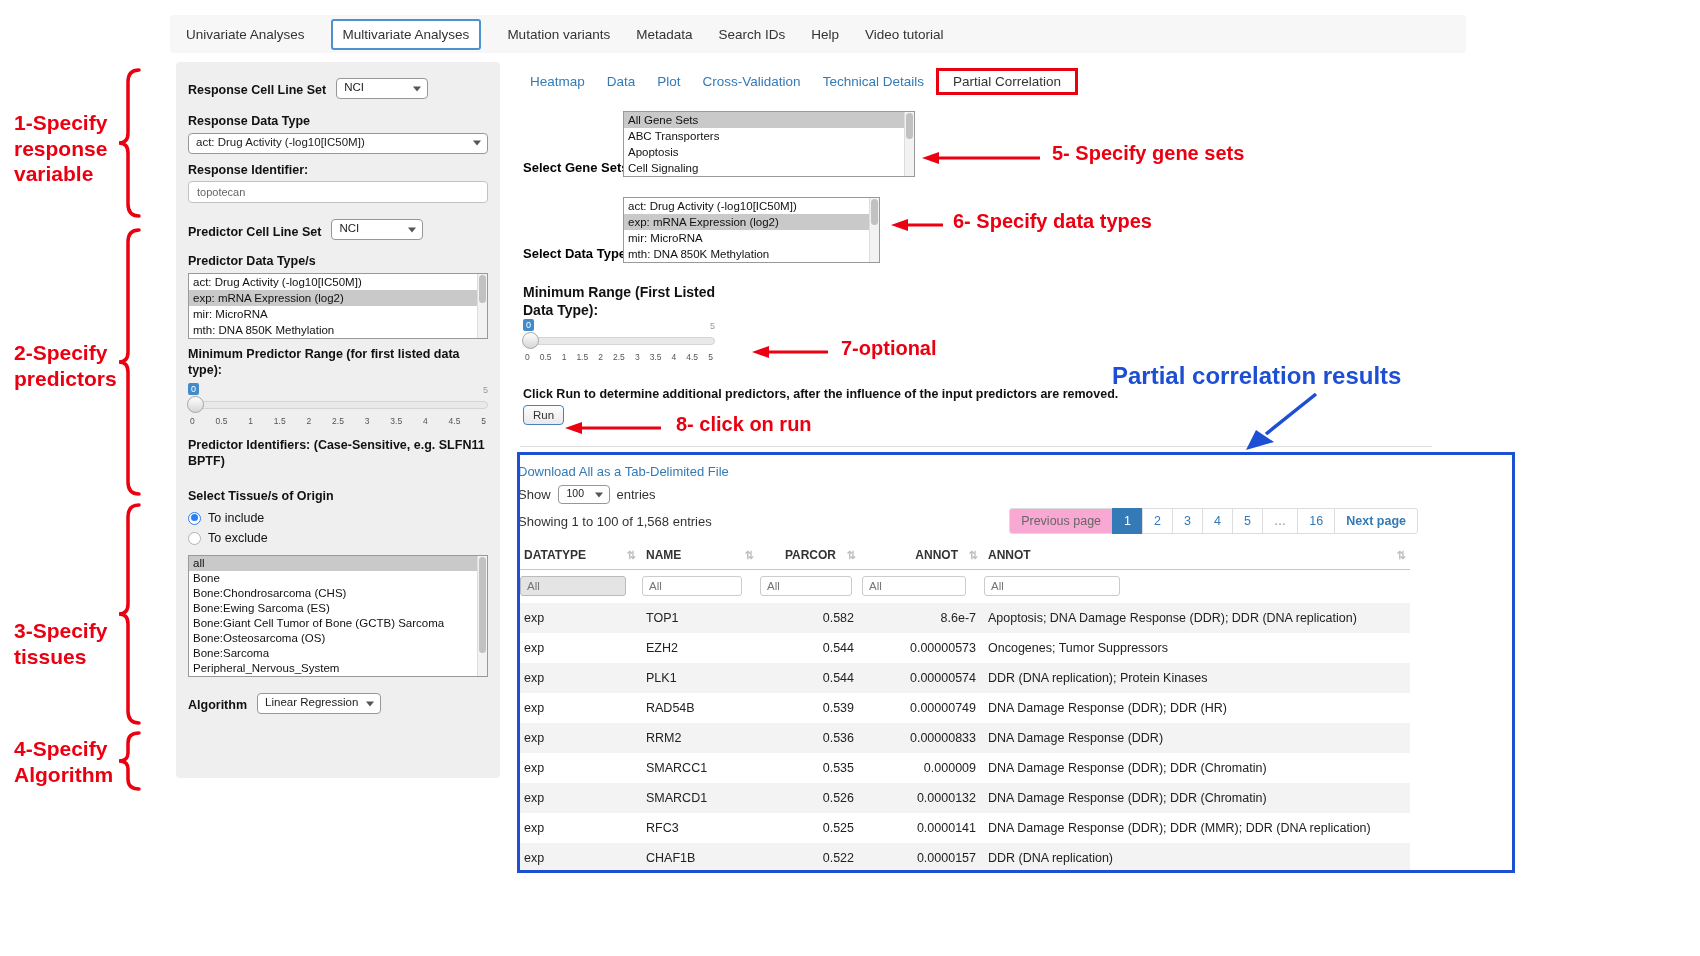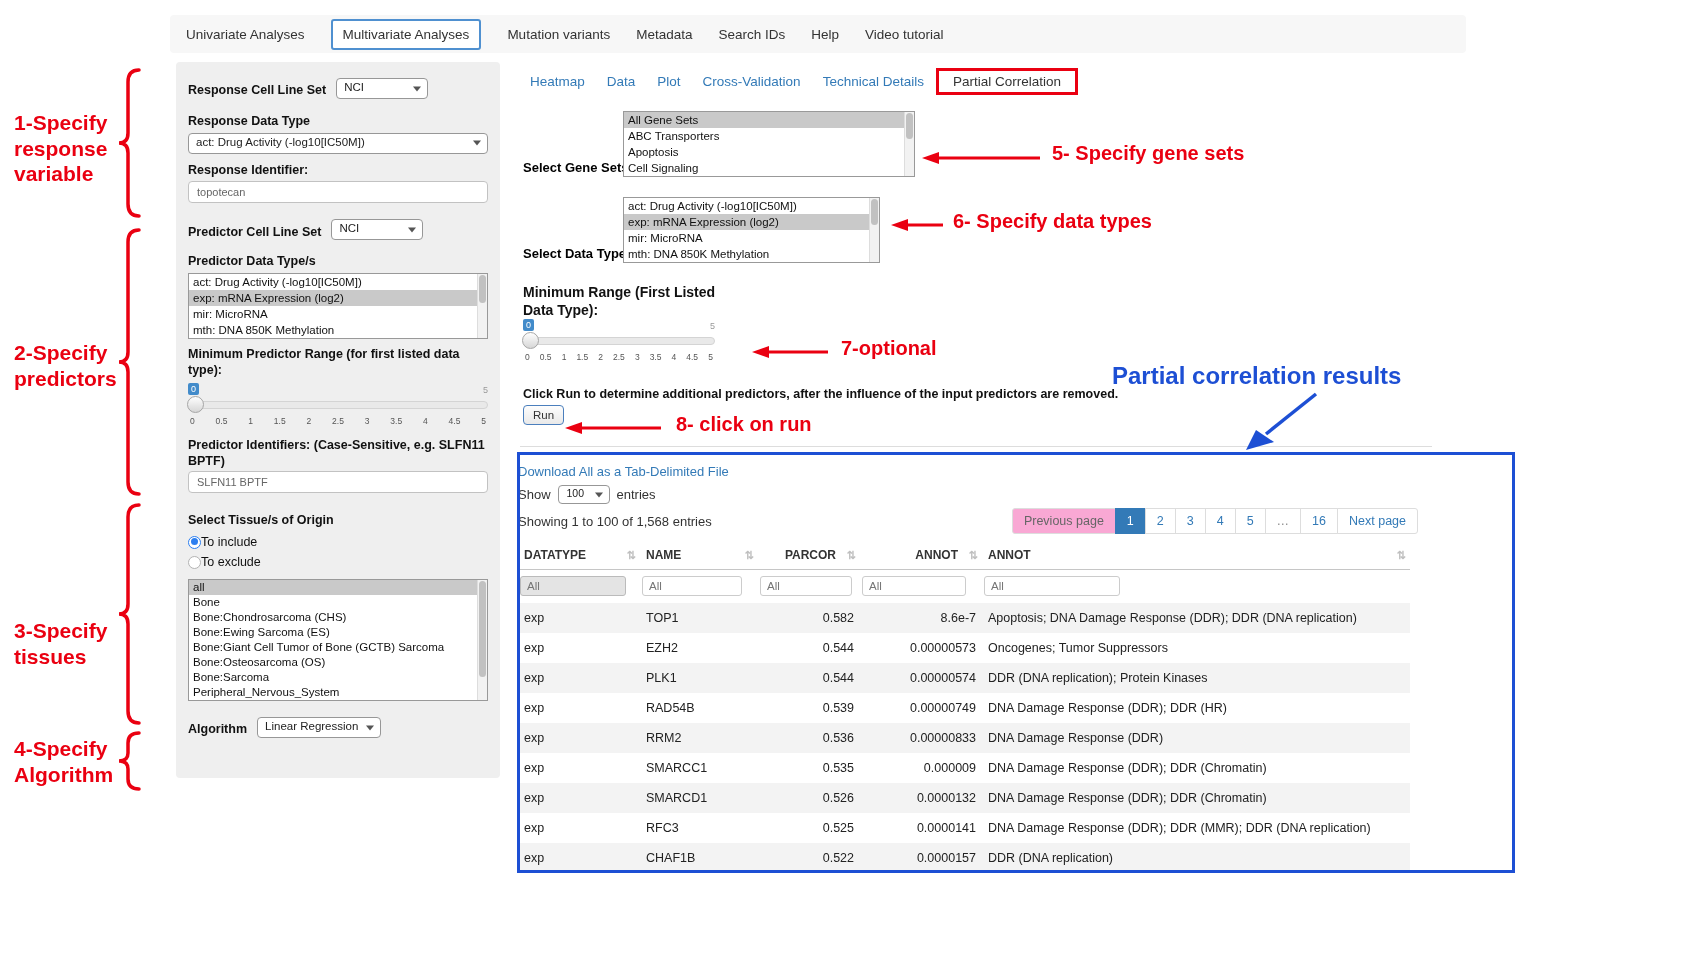--- a/index.html
+++ b/index.html
@@ -43,21 +43,21 @@
   .slider .track { position:absolute; left:0; right:0; top:19px; height:8px; background:#e9e9e9;
                    border:1px solid #d4d4d4; border-radius:5px; }
   .slider .handle { position:absolute; left:-1px; top:14px; width:17px; height:17px; border-radius:50%;
                     background:linear-gradient(#fefefe,#d6d6d6); border:1px solid #a6a6a6; }
   .slider .val-badge { position:absolute; left:0; top:1px; background:#428bca; color:#fff; font-size:9px;
                        padding:0 3px; border-radius:2px; line-height:12px; }
   .slider .max-label { position:absolute; right:0; top:3px; font-size:9px; color:#999; }
   .slider .ticks { position:absolute; left:2px; right:2px; top:34px; display:flex;
                    justify-content:space-between; font-size:8.5px; color:#555; }
 
-  .radio-row { display:flex; align-items:center; margin-top:6px; font-size:12.5px; }
+  .radio-row { display:flex; align-items:center; gap:7px; margin-top:6px; font-size:12.5px; }
   .radio { width:13px; height:13px; border-radius:50%; border:1.5px solid #b3b3b3; background:#fff; flex:0 0 auto; }
   .radio.checked { border-color:#2d7ff0; }
   .radio .radio-dot { display:none; }
   .radio.checked .radio-dot { display:block; width:7px; height:7px; border-radius:50%; background:#2d7ff0; margin:1.5px auto 0; }
 
   
   .tabs { position:absolute; left:520px; top:68px; display:flex; align-items:center; gap:2px; font-size:13.5px; }
   .tab { color:#337ab7; padding:5px 10px; cursor:pointer; white-space:nowrap; }
   .tab.active { color:#333; }
   .red-outline { border:3px solid #ea0011; padding:3px 4px; }
@@ -75,21 +75,21 @@
   .results-outline { position:absolute; left:517px; top:452px; width:998px; height:421px;
                      border:3px solid #1d4fd4; pointer-events:none; }
   .results-content { position:absolute; left:508px; top:456px; width:912px; padding:6px 10px; }
   .dl-link { color:#337ab7; font-size:13px; text-decoration:none; cursor:pointer; display:inline-block; }
   .show-row { display:flex; align-items:center; gap:7px; margin-top:5px; font-size:13px; color:#333; }
   .showing-text { margin-top:10px; font-size:13px; color:#333; }
   .pagination { position:absolute; right:2px; top:52px; display:flex; font-size:12.5px; }
   .page-btn { border:1px solid #ddd; padding:5px 11px; margin-left:-1px; color:#337ab7; background:#fff;
               cursor:pointer; white-space:nowrap; }
   .page-btn.prev { color:#666; background:#f9a8d4; border-radius:3px 0 0 3px; }
-  .page-btn.next { border-radius:0 3px 3px 0; }
+  .page-btn.next { border-radius:0 3px 3px 0;font-weight:bold; }
   .page-btn.active { background:#337ab7; border-color:#337ab7; color:#fff; }
   .page-btn.ellipsis { color:#888; }
 
   .results-table { width:100%; border-collapse:collapse; margin-top:12px; }
   .results-table th { position:relative; font-weight:bold; font-size:12px; color:#333; padding:7px 6px;
                       border-bottom:1px solid #c6c6c6; }
   .th-left { text-align:left; } .th-right { text-align:right; padding-right:24px !important; }
   .sort-icon { position:absolute; right:4px; top:50%; transform:translateY(-50%); color:#bfbfbf; font-size:11px; }
   .filter-row th { border-bottom:none; padding:6px 6px 7px 2px; text-align:left; }
   .filter-input { border:1px solid #ccc; border-radius:3px; padding:3px 6px; font-size:11.5px; color:#777;
@@ -169,21 +169,20 @@
         <span>2.5</span>
         <span>3</span>
         <span>3.5</span>
         <span>4</span>
         <span>4.5</span>
         <span>5</span>
       </div>
     </div>
 
     <div class="form-label" style="margin-top:8px">Predictor Identifiers: (Case-Sensitive, e.g. SLFN11 BPTF)</div>
-    <input class="textinput" style="margin-top: 2px;" value="SLFN11 BPTF">
 
     <div class="form-label" style="margin-top:20px">Select Tissue/s of Origin</div>
     <div class="radio-row">
       <span class="radio checked">
           <span class="radio-dot"></span>
         </span>
       <span>To include</span>
     </div>
     <div class="radio-row">
       <span class="radio"></span>

